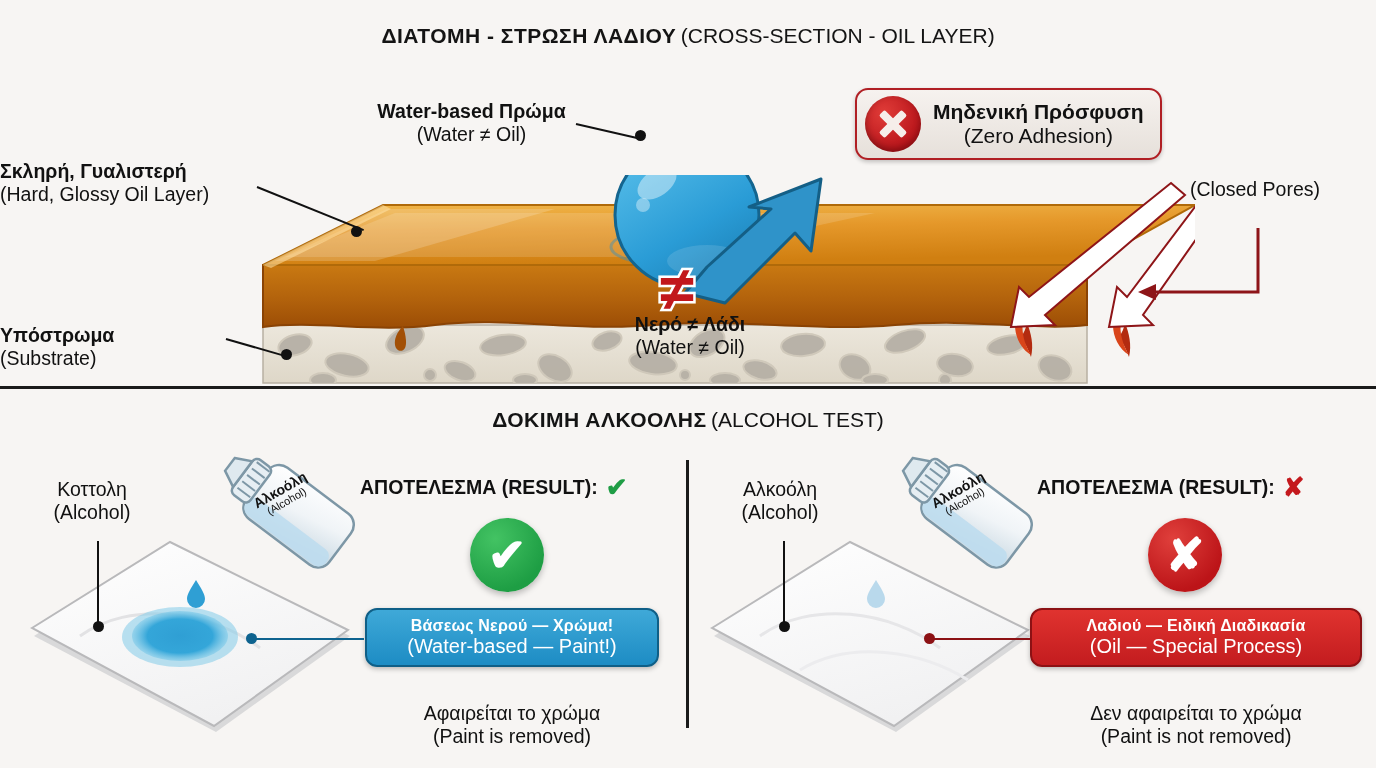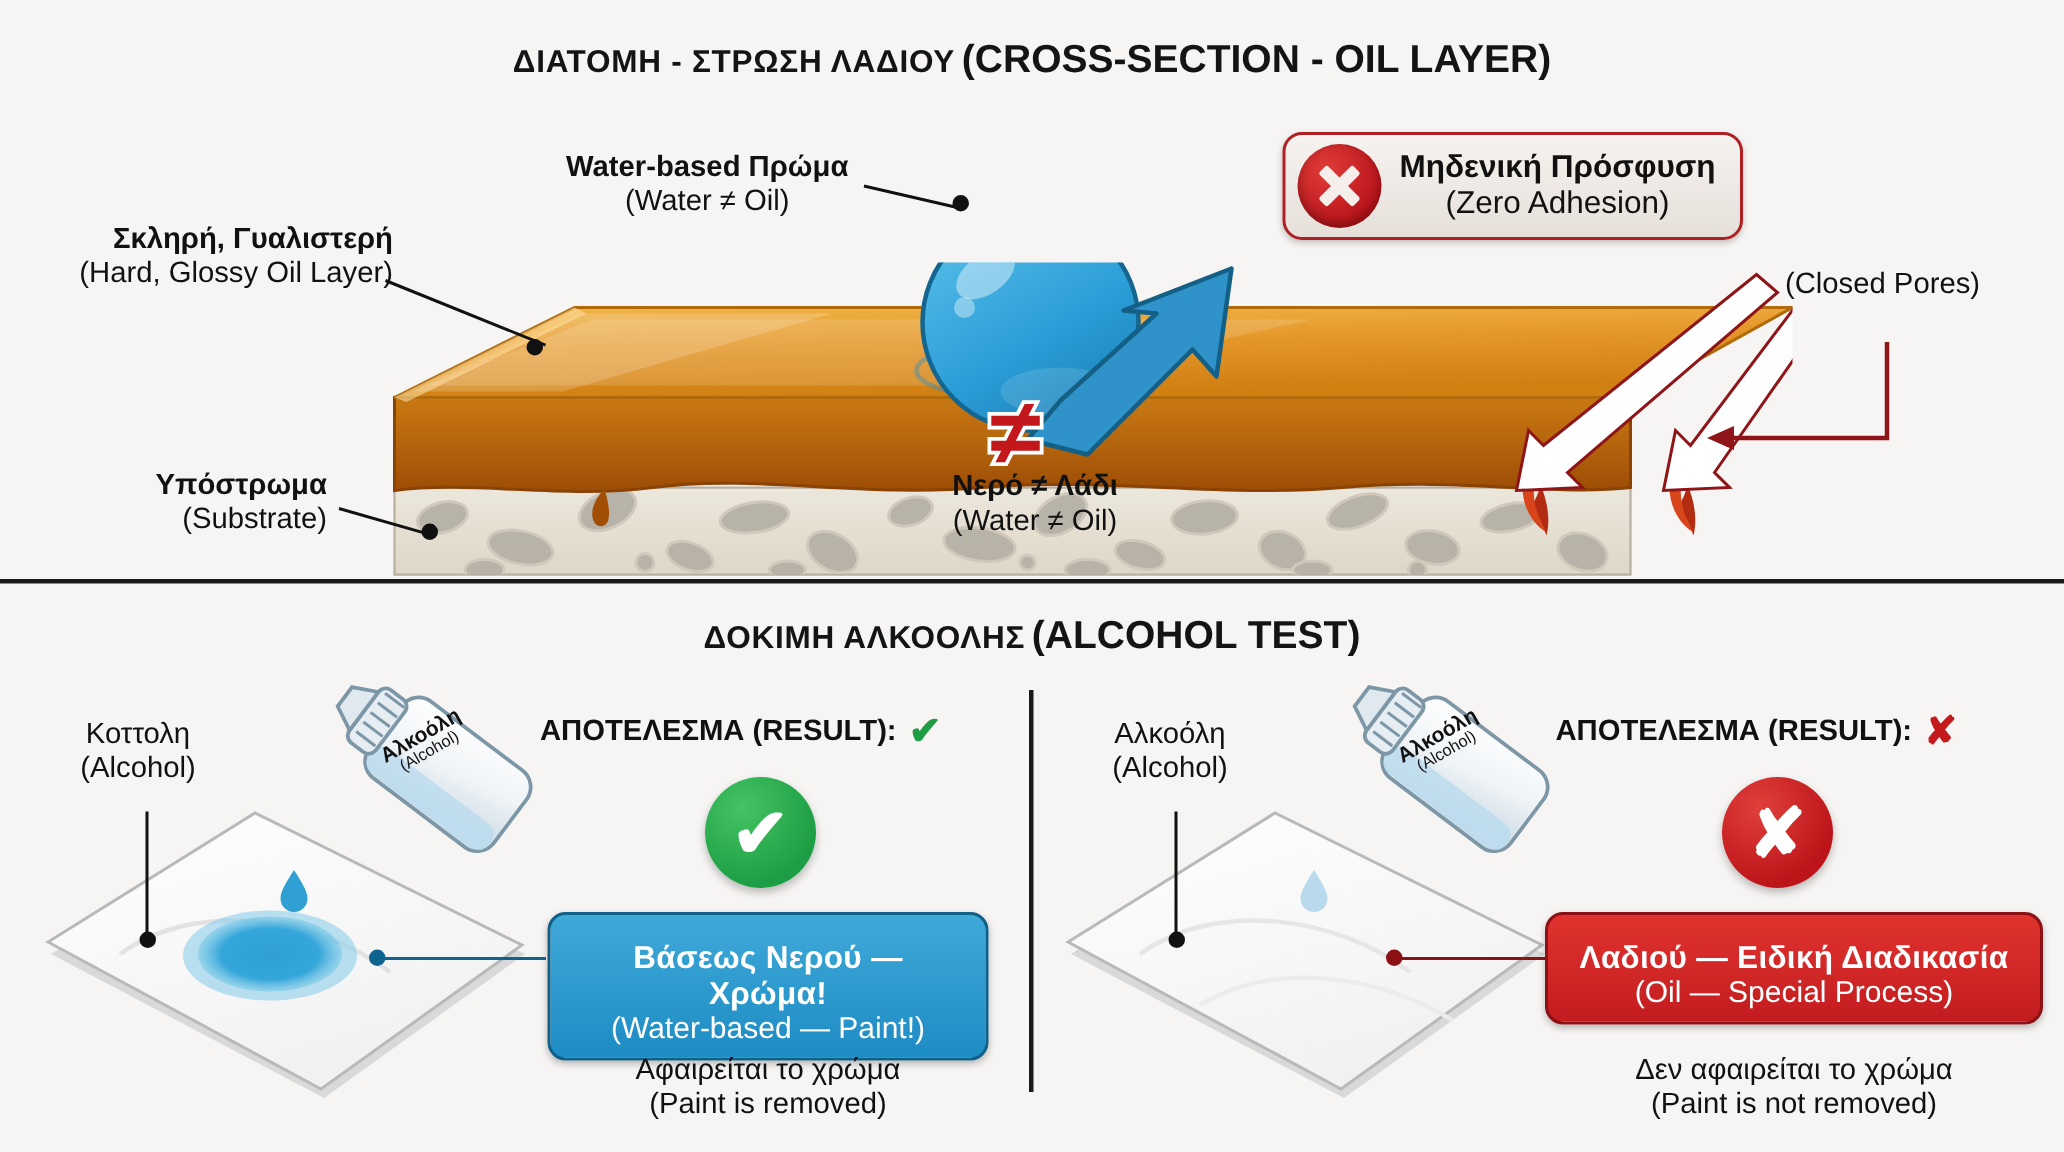--- a/index.html
+++ b/index.html
@@ -26,42 +26,42 @@
     text-align: center;
     color: #141414;
     white-space: nowrap;
   }
   .section-title .gr {
     font-weight: bold;
     font-size: 21px;
     letter-spacing: .5px;
   }
   .section-title .en {
-    font-weight: bold;
-    font-size: 26px;
+    font-weight: normal;
+    font-size: 21px;
   }
 
   
   .divider {
     position: absolute;
     left: 0; width: 1376px; height: 3px;
     background: #1a1a1a;
   }
   .vdivider {
     position: absolute;
     width: 3px;
     background: #1a1a1a;
   }
 
   
   .lbl { position: absolute; color: #111; line-height: 1.16; }
   .lbl .gr { font-weight: bold; font-size: 19.5px; display:block; }
   .lbl .en { font-weight: normal; font-size: 19.5px; display:block; }
   .lbl.center { text-align: center; }
-  .lbl.right { text-align: right; }
+  .lbl.right { text-align: left; margin-top: 12px; }
   .lbl.plain .gr { font-weight: normal; }
 
   
   .leader { position: absolute; background: #111; transform-origin: 0 50%; height: 2px; }
   .dot { position: absolute; width: 11px; height: 11px; border-radius: 50%; background: #111; }
   .dot.blue { background:#0e638f; }
 
   
   #slab { position: absolute; left: 255px; top: 175px; width: 940px; height: 210px; }
 
@@ -94,21 +94,21 @@
   
   .pill {
     position: absolute;
     border-radius: 12px;
     padding: 7px 18px;
     text-align: center;
     color: #fff;
     line-height: 1.14;
     box-shadow: 0 2px 5px rgba(0,0,0,.25);
   }
-  .pill .gr { font-weight: bold; font-size: 21px; display:block; letter-spacing:.2px;margin-top:10px;}
+  .pill .gr { font-weight: bold; font-size: 16px; display:block; letter-spacing:.2px;}
   .pill .en { font-weight: normal; font-size: 20px; display:block; }
   .pill.blue {
     background: linear-gradient(#3fa9d8,#1d8cc4);
     border: 2.5px solid #0f5f87;
   }
   .pill.red {
     background: linear-gradient(#e0332f,#c31c1f);
     border: 2.5px solid #8c1114;
   }
 

